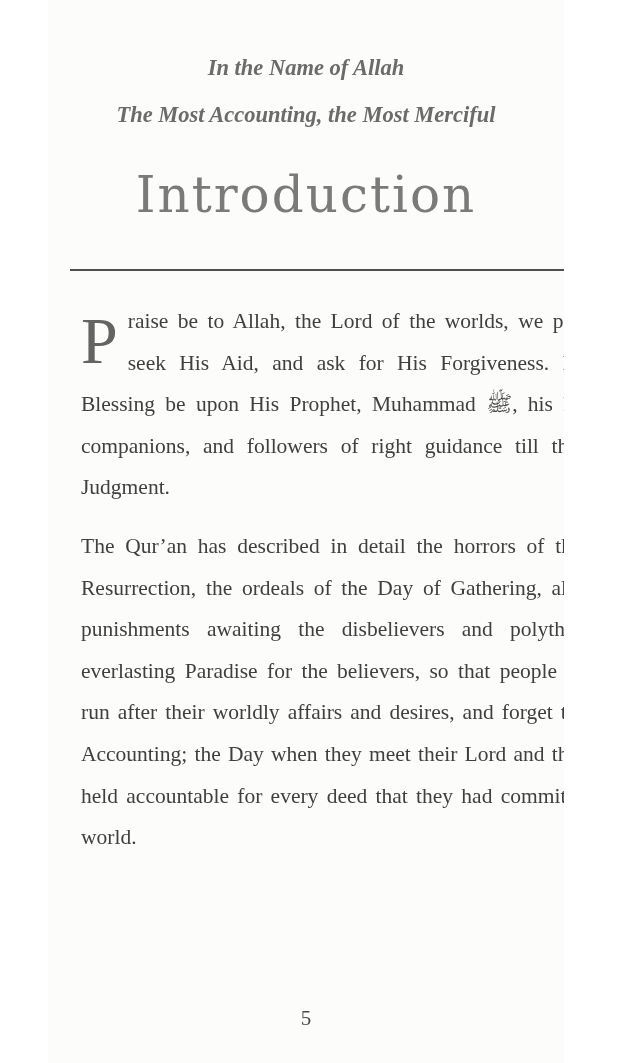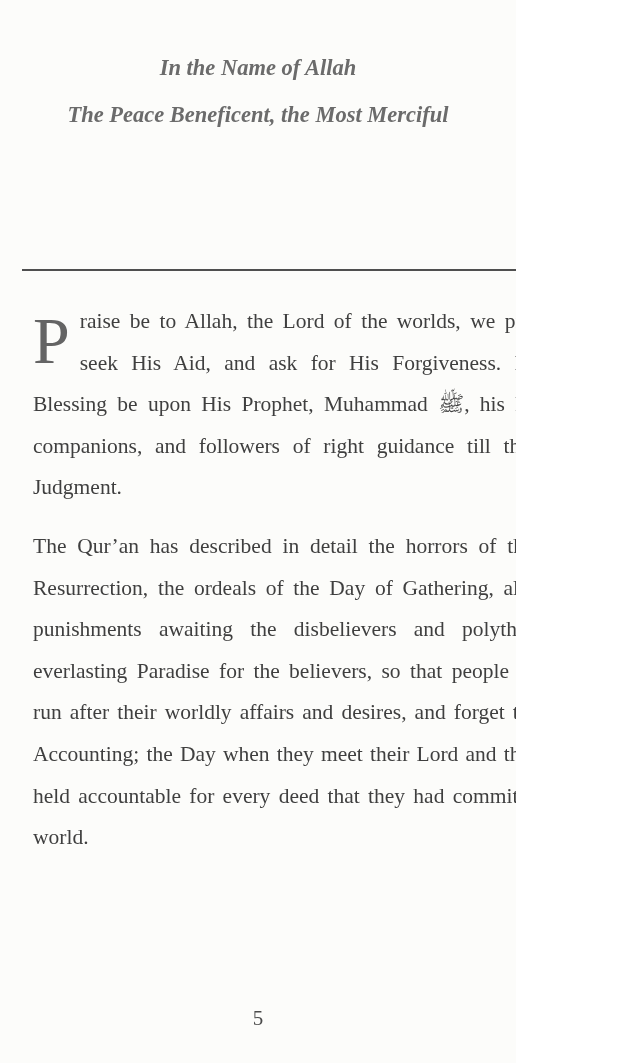--- a/index.html
+++ b/index.html
@@ -5,20 +5,21 @@
   html, body { margin: 0; padding: 0; background: #ffffff; }
 
   .page {
     position: relative;
     width: 516px;
     height: 1063px;
     background: #fcfcfa;
     font-family: "Liberation Serif", serif;
     overflow: hidden;
     box-sizing: border-box;
+    margin-left: 48px;
   }
 
   
   .bismillah {
     position: absolute;
     top: 55px;
     left: 0;
     width: 100%;
     text-align: center;
     color: #6b6b6b;
@@ -86,23 +87,24 @@
     color: #4a4a4a;
   }
 </style>
 </head>
 <body>
 
 <div class="page">
 
   <div class="bismillah">
     <p>In the Name of Allah</p>
-    <p>The Peace Beneficent, the Most Merciful</p>
+    <p>The Most Accounting, the Most Merciful</p>
   </div>
 
+  <h1 class="chapter-title">Introduction</h1>
 
   <div class="title-rule"></div>
 
   <div class="body-text">
     <p>
       <span class="dropcap">P</span><span>raise be to Allah, the Lord of the worlds, we praise Him, seek His Aid, and ask for His Forgiveness. Peace and Blessing be upon His Prophet, Muhammad ﷺ, his household, companions, and followers of right guidance till the Day of Judgment.</span>
     </p>
     <p>The Qur’an has described in detail the horrors of the Day of Resurrection, the ordeals of the Day of Gathering, all kinds of punishments awaiting the disbelievers and polytheists, and everlasting Paradise for the believers, so that people would not run after their worldly affairs and desires, and forget the Day of Accounting; the Day when they meet their Lord and they will be held accountable for every deed that they had committed in this world.</p>
   </div>
 

